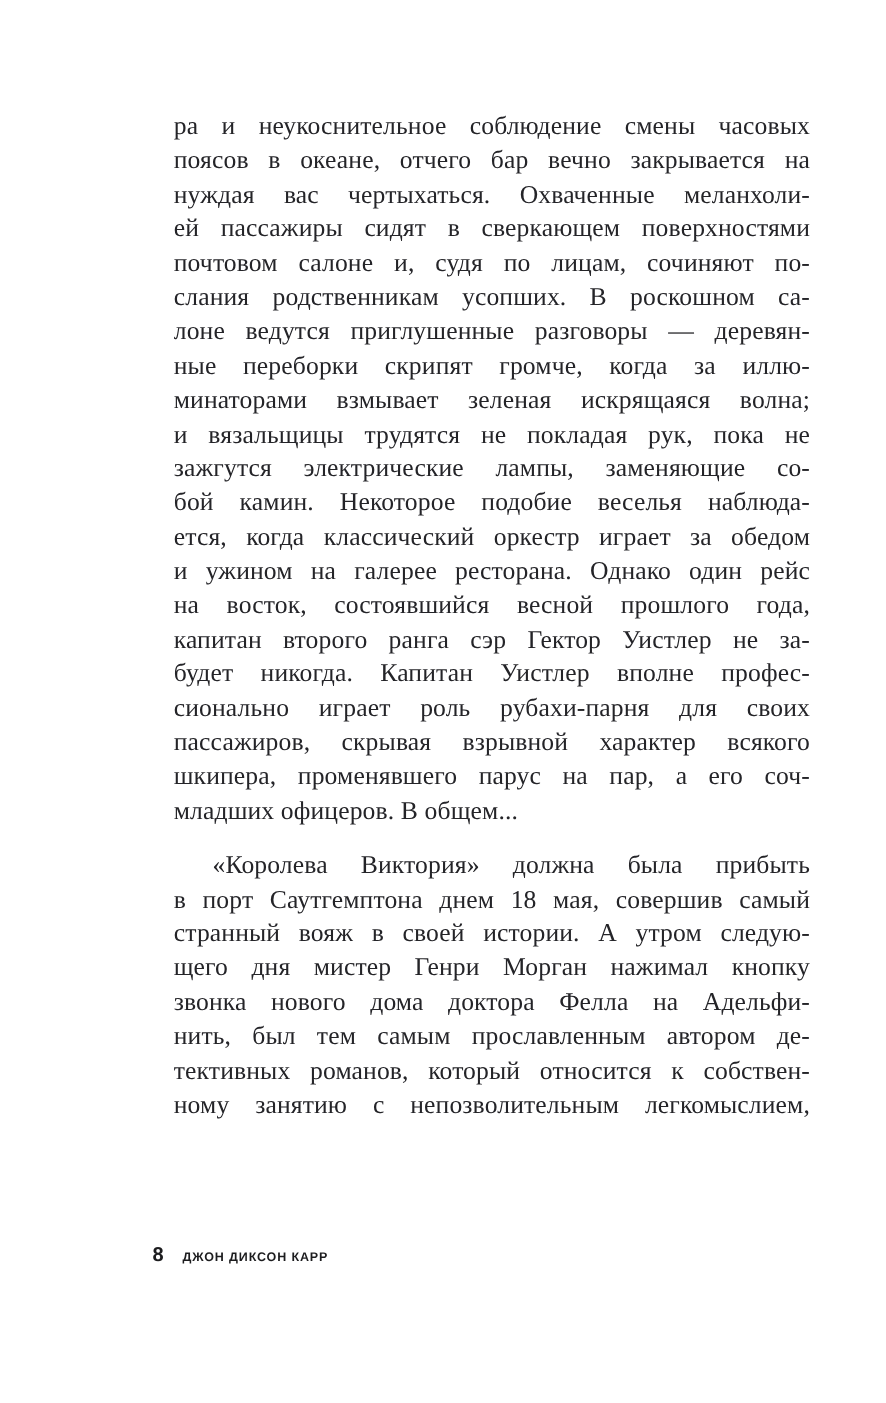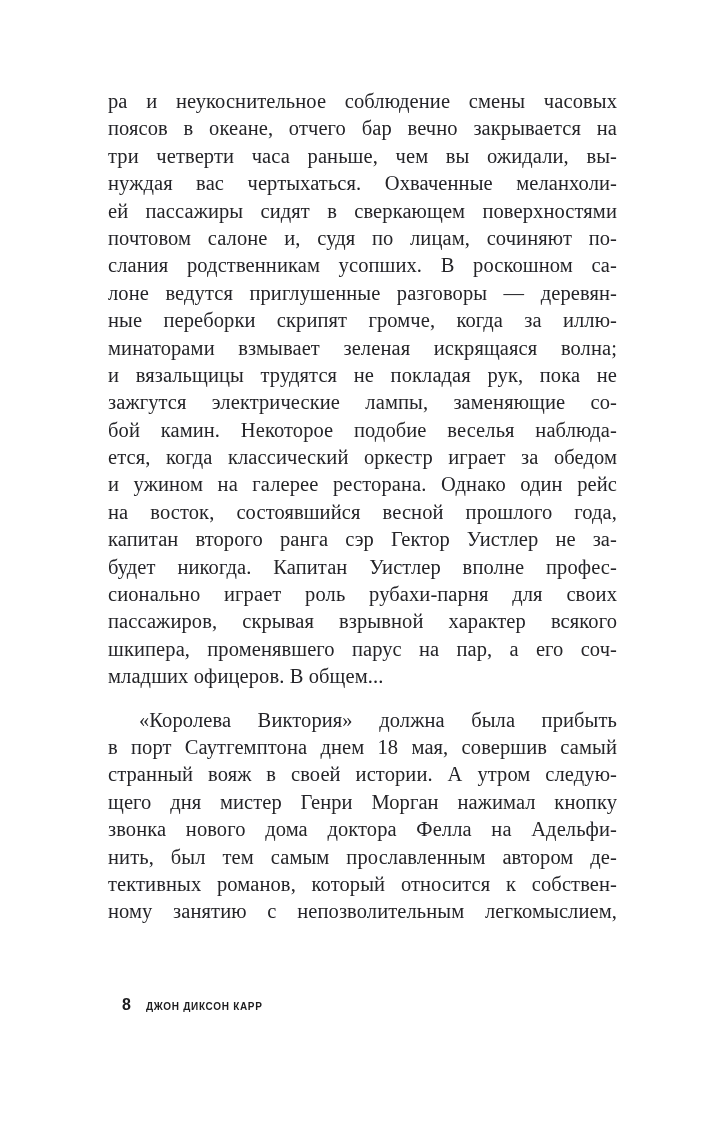--- a/index.html
+++ b/index.html
@@ -10,21 +10,21 @@
   .page {
     position: relative;
     width: 709px;
     height: 1122px;
     background: #ffffff;
     overflow: hidden;
     font-family: "Liberation Serif", serif;
   }
   .text-block {
     position: absolute;
-    left: 108px;
+    left: 139px;
     top: 88px;
     width: 509px;
     color: #242428;
   }
   .paragraph {
     margin: 0;
   }
   .line {
     font-size: 20.5px;
     line-height: 27.4px;
@@ -63,21 +63,20 @@
 </style>
 </head>
 <body>
 
 <div class="page">
   <div class="text-block">
 
     <div class="paragraph">
       <div class="line">ра и неукоснительное соблюдение смены часовых</div>
       <div class="line">поясов в океане, отчего бар вечно закрывается на</div>
-      <div class="line">три четверти часа раньше, чем вы ожидали, вы-</div>
       <div class="line">нуждая вас чертыхаться. Охваченные меланхоли-</div>
       <div class="line">ей пассажиры сидят в сверкающем поверхностями</div>
       <div class="line">почтовом салоне и, судя по лицам, сочиняют по-</div>
       <div class="line">слания родственникам усопших. В роскошном са-</div>
       <div class="line">лоне ведутся приглушенные разговоры — деревян-</div>
       <div class="line">ные переборки скрипят громче, когда за иллю-</div>
       <div class="line">минаторами взмывает зеленая искрящаяся волна;</div>
       <div class="line">и вязальщицы трудятся не покладая рук, пока не</div>
       <div class="line">зажгутся электрические лампы, заменяющие со-</div>
       <div class="line">бой камин. Некоторое подобие веселья наблюда-</div>

